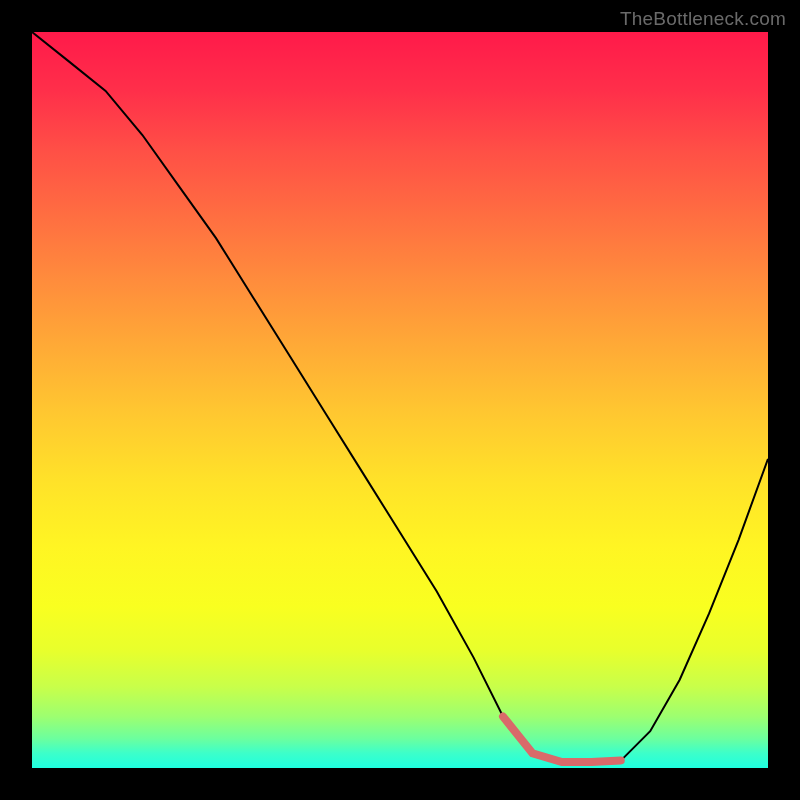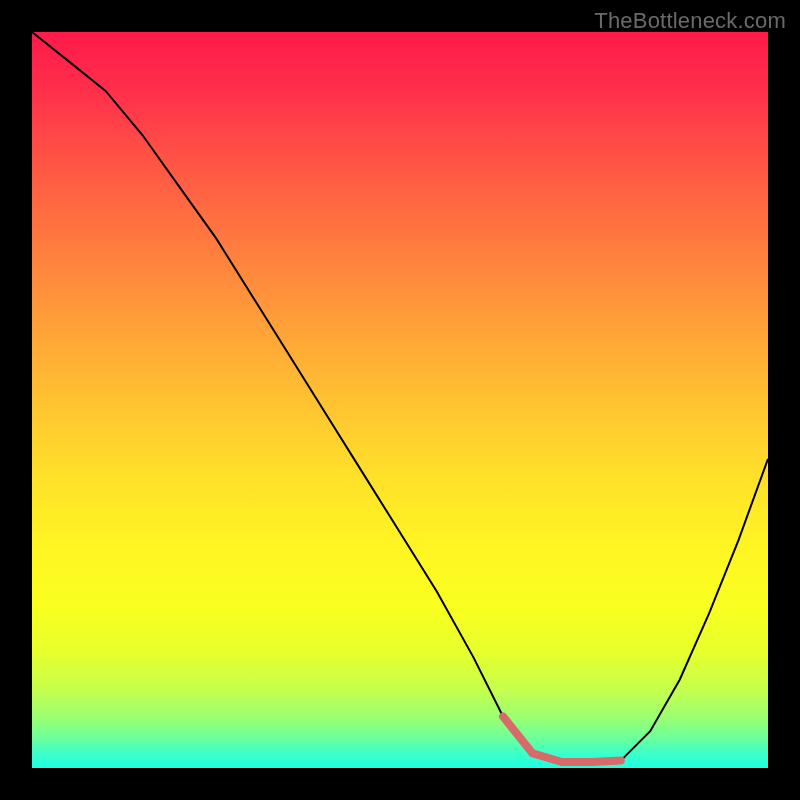--- a/index.html
+++ b/index.html
@@ -9,21 +9,21 @@
     background: #000;
     position: relative;
     font-family: Arial, sans-serif;
     overflow: hidden;
   }
   .watermark {
     position: absolute;
     top: 8px;
     right: 14px;
     color: #6a6a6a;
-    font-size: 22px;
+    font-size: 19px;
     font-weight: 500;
     z-index: 10;
     letter-spacing: 0.2px;
   }
   .plot-area {
     position: absolute;
     top: 32px;
     left: 32px;
     width: 736px;
     height: 736px;

